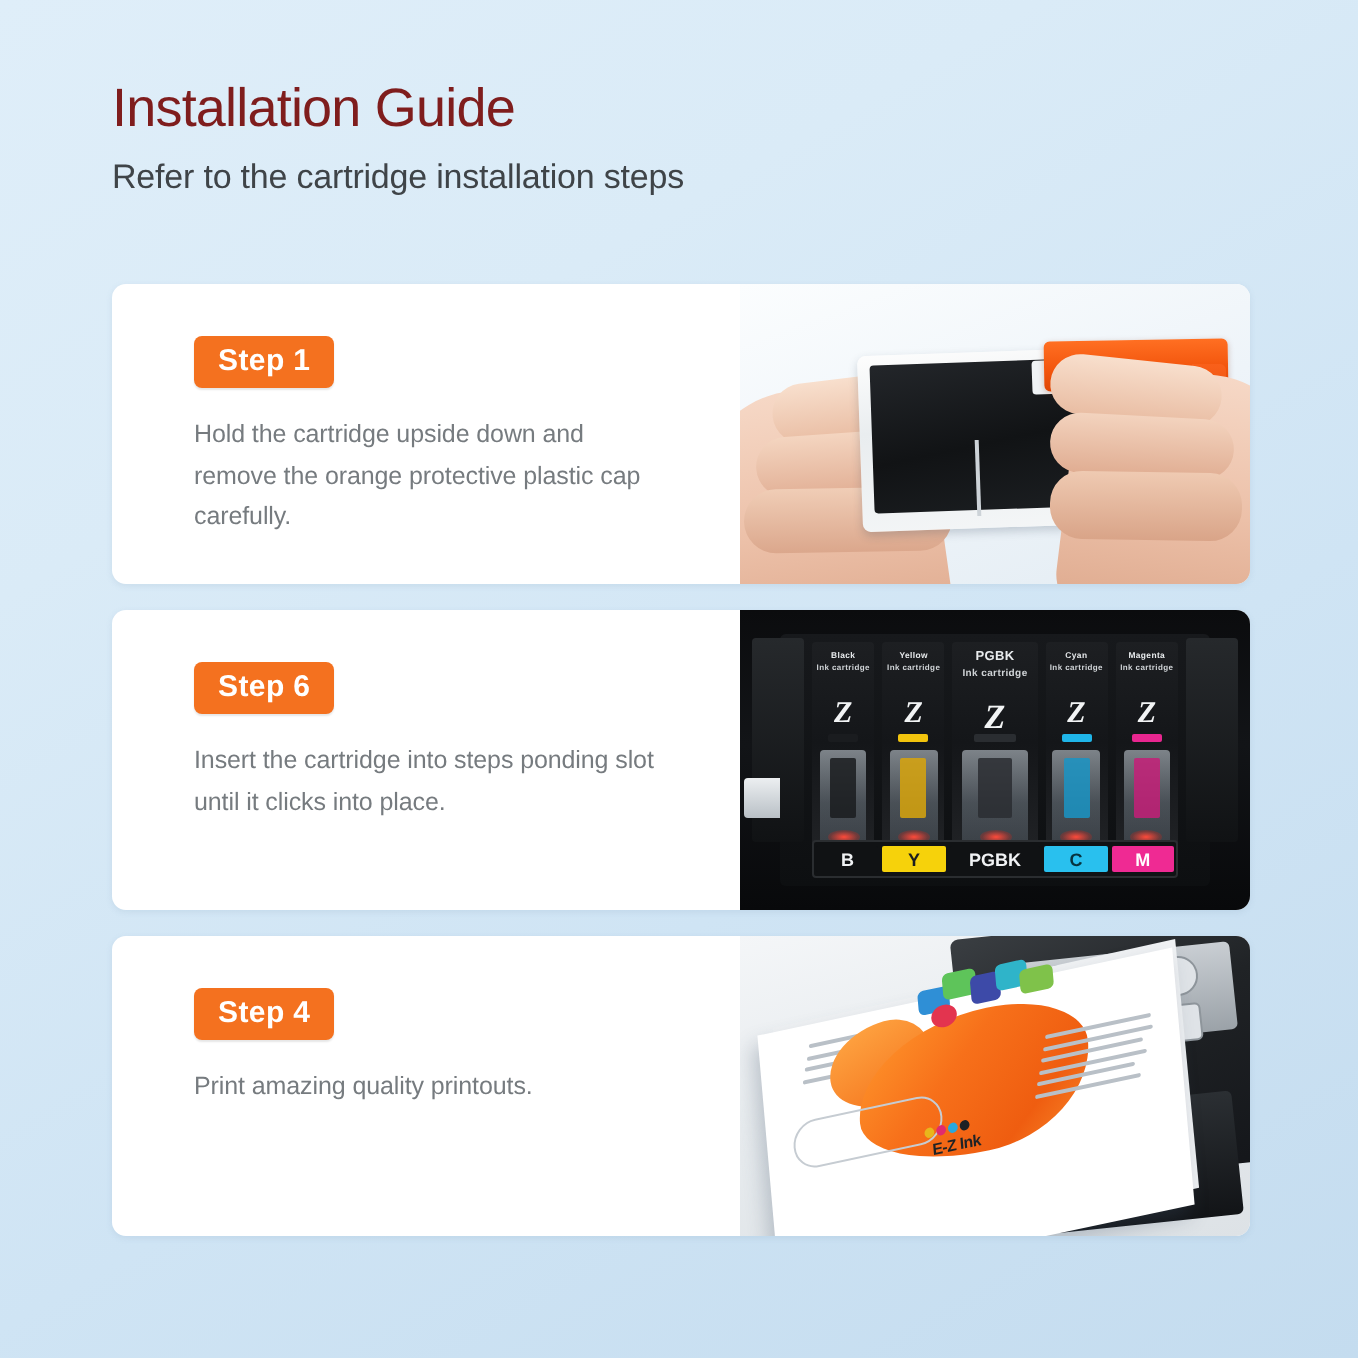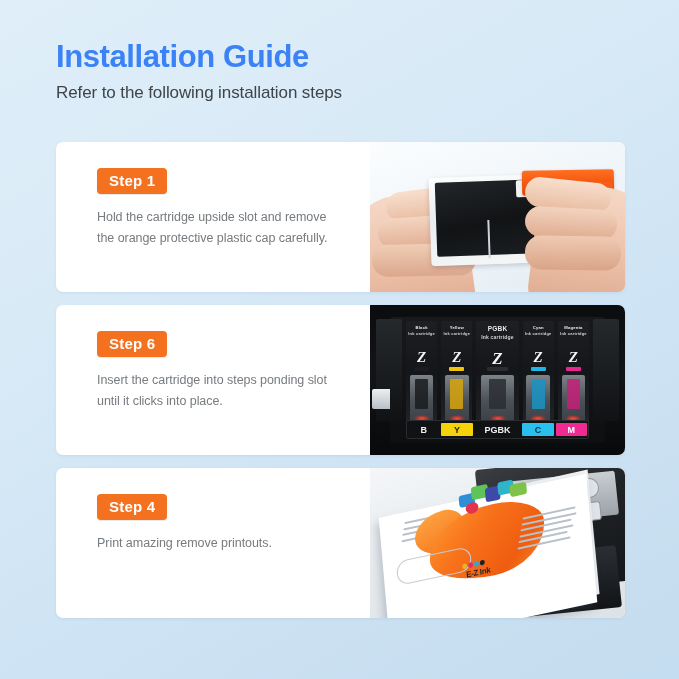--- a/index.html
+++ b/index.html
@@ -7,21 +7,21 @@
     width:679px;height:679px;
     font-family:"Liberation Sans", sans-serif;
     background:linear-gradient(150deg,#dfeef9 0%,#daebf7 28%,#cfe4f4 62%,#c4dcef 100%);
     overflow:hidden;position:relative;
   }
   .page{position:absolute;inset:0;}
 
   
   .header{position:absolute;left:56px;top:40px;width:560px;}
   .title{
-    font-size:31px;font-weight:bold;color:#3b82f6;letter-spacing:-0.4px;
+    font-size:27px;font-weight:normal;color:#7f1d1d;letter-spacing:-0.4px;
     line-height:1.1;margin:0;
   }
   .subtitle{
     font-size:17px;color:#3f4448;margin:9px 0 0 0;font-weight:normal;
     letter-spacing:-0.1px;
   }
 
   
   .cards{position:absolute;left:56px;top:142px;width:569px;}
   .card{
@@ -222,29 +222,29 @@
     display:flex;gap:1px;}
   .s3 .dot{width:5px;height:5px;border-radius:50%;}
 </style>
 </head>
 <body>
 
 <div class="page">
 
   <div class="header">
     <h1 class="title">Installation Guide</h1>
-    <p class="subtitle">Refer to the following installation steps</p>
+    <p class="subtitle">Refer to the cartridge installation steps</p>
   </div>
 
   <div class="cards">
 
     <div class="card">
       <div class="card-text">
         <span class="badge">Step 1</span>
-        <p class="desc">Hold the cartridge upside slot and remove the orange protective plastic cap carefully.</p>
+        <p class="desc">Hold the cartridge upside down and remove the orange protective plastic cap carefully.</p>
       </div>
       <div class="card-img s1">
         <div class="hand hand-l"></div>
         <div class="hand fing-l1"></div>
         <div class="hand fing-l2"></div>
         <div class="hand fing-l3"></div>
         <div class="cart-body"></div>
         <div class="cart-face"></div>
         <div class="cart-seam"></div>
         <div class="cart-notch"></div>
@@ -342,21 +342,21 @@
           <div class="chip wide" style="background:#101214;color:#f0f2f4">PGBK</div>
           <div class="chip" style="background:#29c0ee;color:#07333f">C</div>
           <div class="chip" style="background:#ef2a93;color:#ffffff">M</div>
         </div>
       </div>
     </div>
 
     <div class="card">
       <div class="card-text">
         <span class="badge">Step 4</span>
-        <p class="desc">Print amazing remove printouts.</p>
+        <p class="desc">Print amazing quality printouts.</p>
       </div>
       <div class="card-img s3">
         <div class="printer"></div>
         <div class="pnl"></div>
         <div class="btn b1"></div>
         <div class="btn b2"></div>
         <div class="btn b3"></div>
         <div class="btn b4"></div>
         <div class="btn b5"></div>
         <div class="tray"></div>

